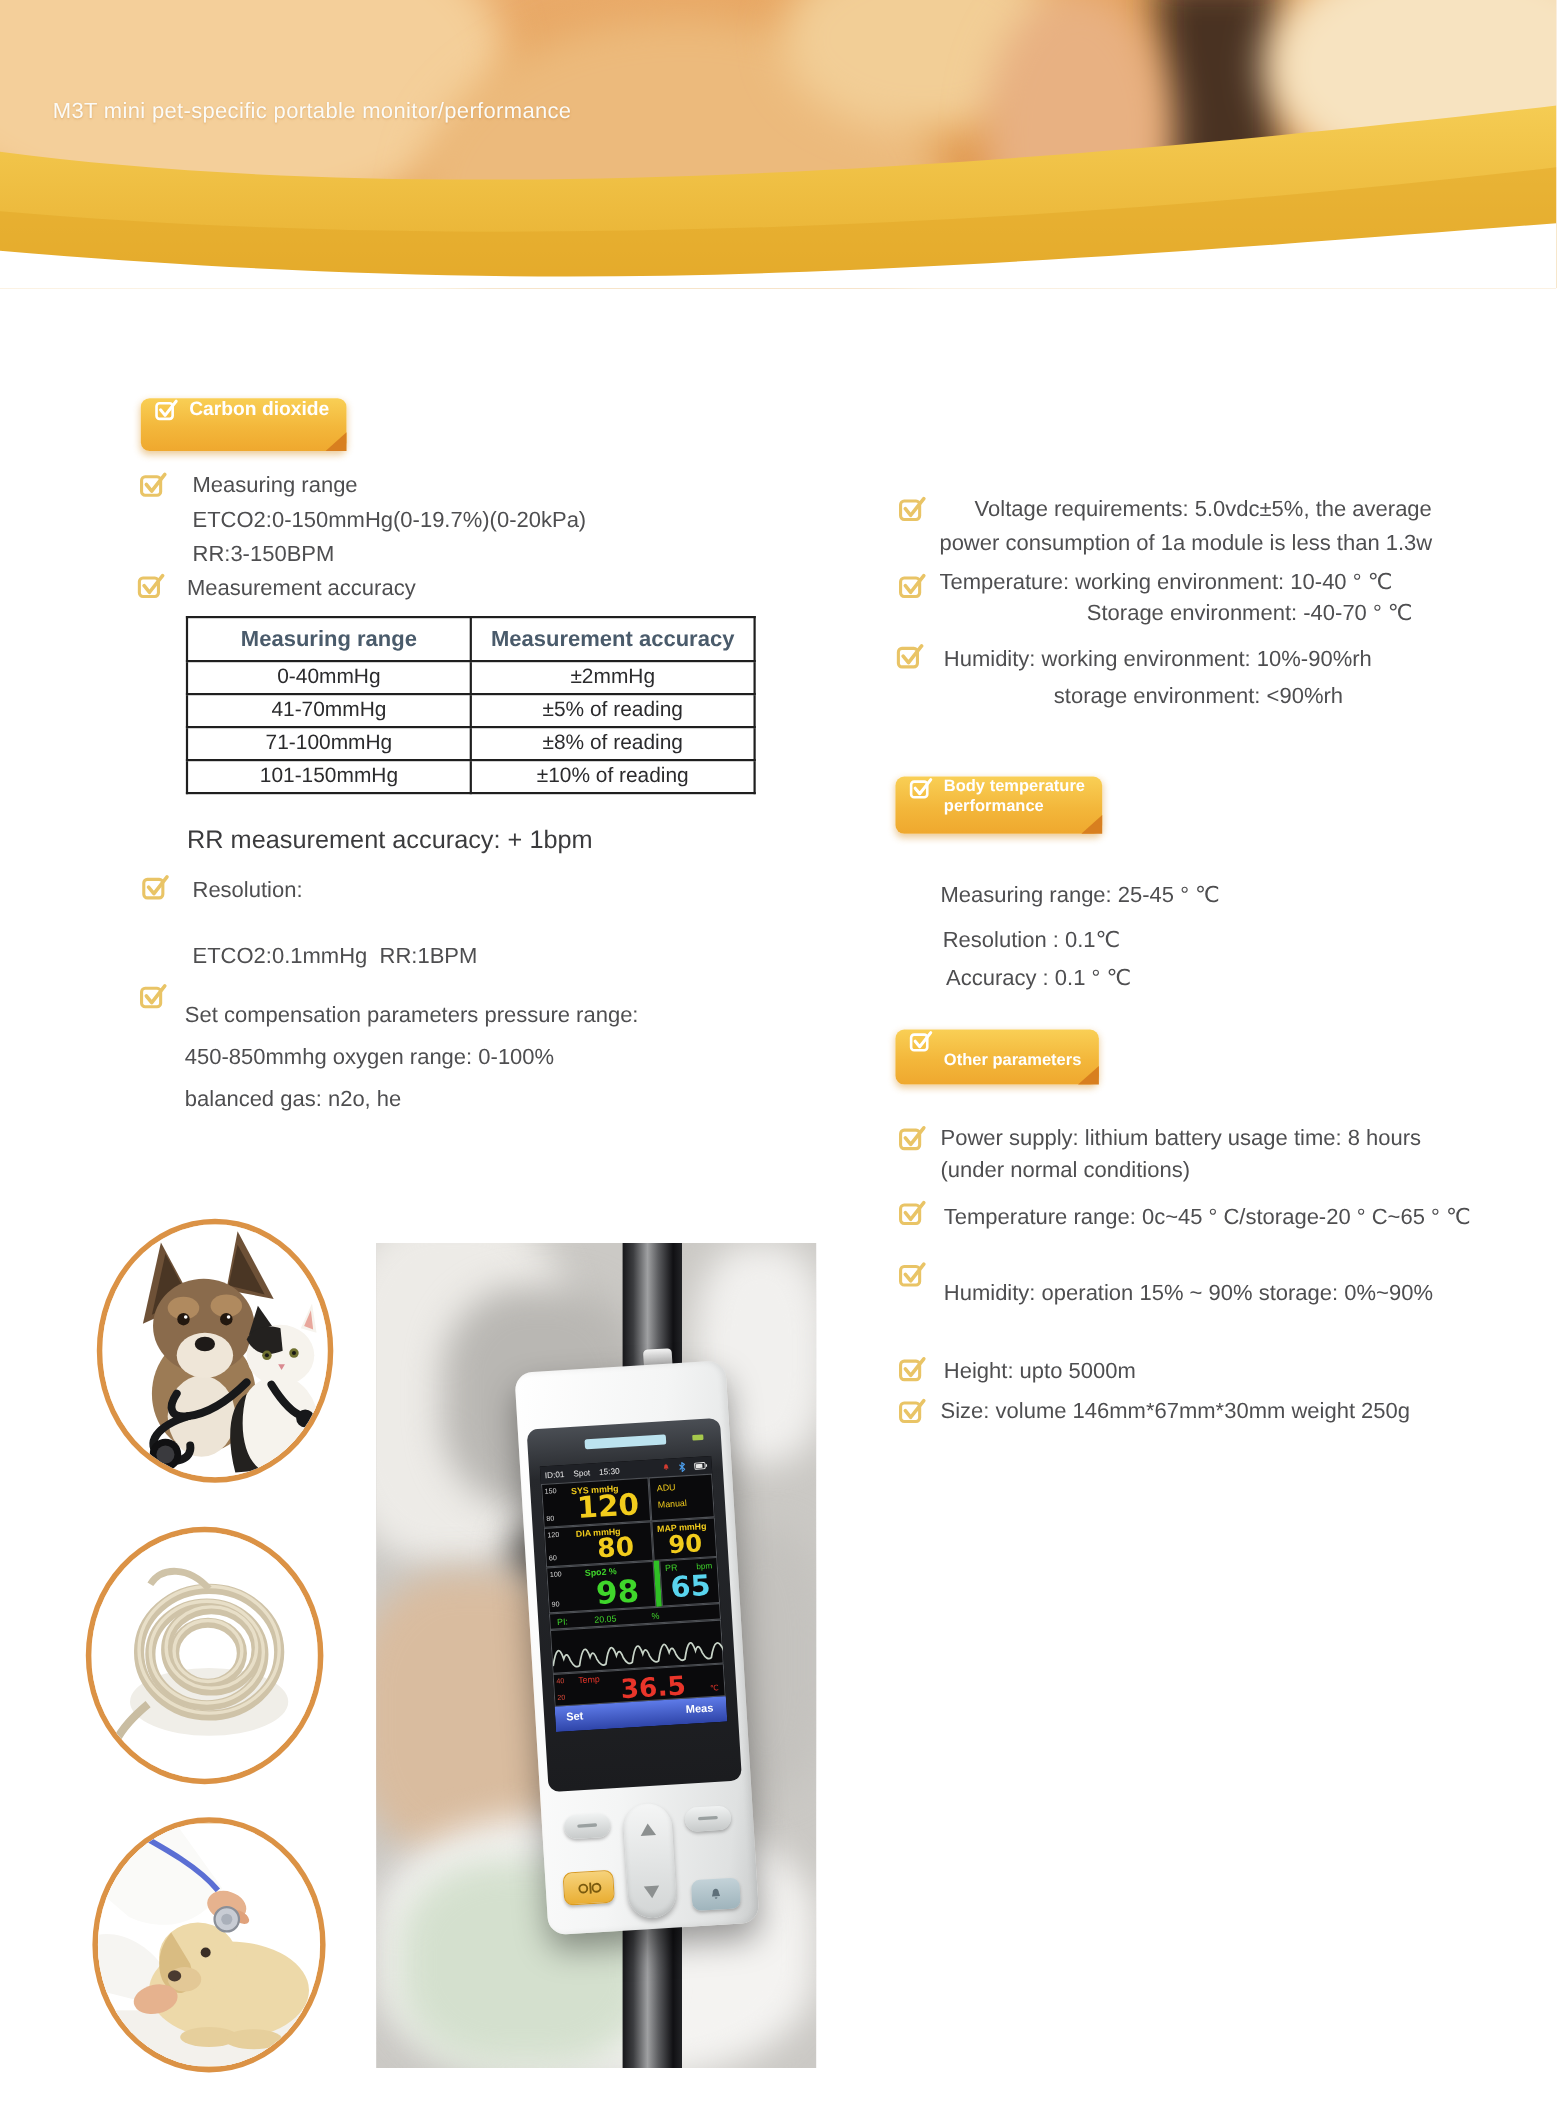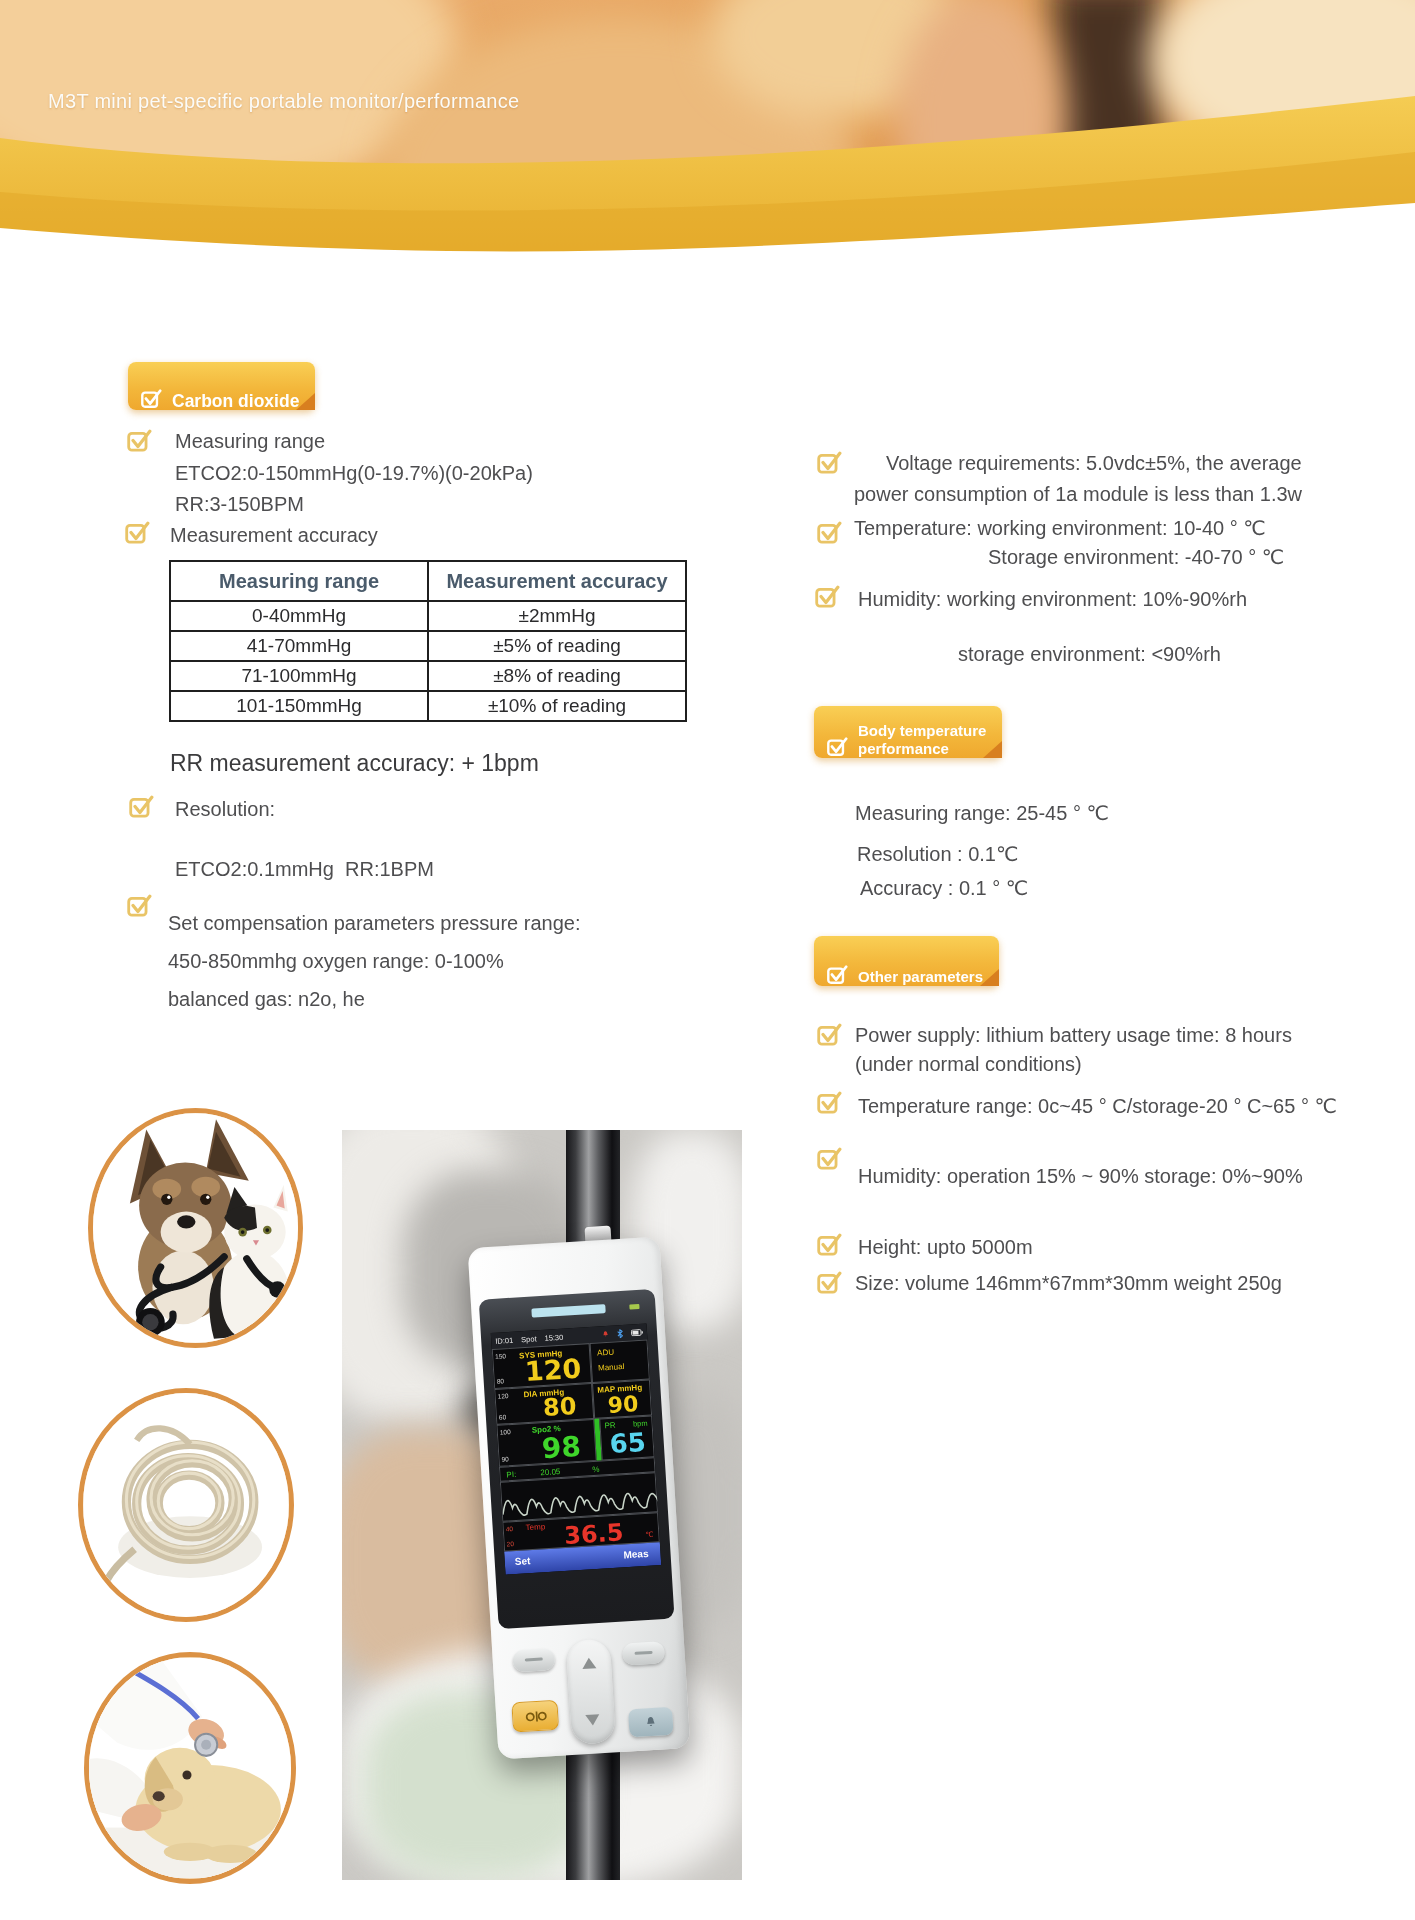--- a/index.html
+++ b/index.html
@@ -5,21 +5,21 @@
   html,body { margin:0; padding:0; background:#ffffff; }
   .page { position:relative; width:1415px; height:1920px; background:#ffffff; overflow:hidden;
           font-family:"Liberation Sans","DejaVu Sans",sans-serif; }
 
   
   .hero { position:absolute; left:0; top:0; width:1415px; height:262px; }
   .hero-title { position:absolute; left:48px; top:90px; font-size:20px; font-weight:500;
                 color:#fbfbf8; letter-spacing:.3px; white-space:nowrap; text-shadow:0 1px 2px rgba(180,110,30,.35); }
 
   
-  .badge { position:absolute; display:flex; align-items:flex-end; gap:10px; padding:0 16px 0 12px;
+  .badge { position:absolute; display:flex; align-items:flex-start; gap:10px; padding:0 16px 0 12px;
            background:linear-gradient(180deg,#f9cf55 0%,#f3b73b 55%,#efa82e 100%);
            border-radius:8px; box-shadow:0 3px 7px rgba(213,145,38,.45); }
   .badge .fold { position:absolute; right:0; bottom:0; width:0; height:0; border-style:solid;
                  border-width:0 0 17px 19px; border-color:transparent transparent #d87f1f transparent; }
   .badge-label { color:#ffffff; font-weight:700; line-height:18px; }
 
   
   .chk { position:absolute; width:26px; height:26px; color:#e9c466; }
   .chk svg { display:block; width:100%; height:100%; }
   .chk-inline { position:static; width:22px; height:22px; color:#ffffff; flex:none; }
@@ -213,21 +213,21 @@
   <div class="txt" style="left:854px; top:516px;">Temperature: working environment: 10-40 ° ℃</div>
   <div class="txt" style="left:988px; top:545px;">Storage environment: -40-70 ° ℃</div>
 
   <span class="chk" style="left:814px; top:584px;">
     <svg viewBox="0 0 24 24">
         <rect x="2.5" y="5" width="16" height="15.5" rx="3" fill="none" stroke="currentColor" stroke-width="2.6"></rect>
         <path d="M6.5 11.5 L11 17 L22 3" fill="none" stroke="currentColor" stroke-width="3" stroke-linecap="round" stroke-linejoin="round"></path>
       </svg>
   </span>
   <div class="txt" style="left:858px; top:588px;">Humidity: working environment: 10%-90%rh</div>
-  <div class="txt" style="left:958px; top:643px;text-align:center;">storage environment: &lt;90%rh</div>
+  <div class="txt" style="left:958px; top:622px;text-align:center;">storage environment: &lt;90%rh</div>
 
   <div class="badge" style="left:814px; top:706px; height:52px;">
     <span class="chk chk-inline">
       <svg viewBox="0 0 24 24">
           <rect x="2.5" y="5" width="16" height="15.5" rx="3" fill="none" stroke="currentColor" stroke-width="2.6"></rect>
           <path d="M6.5 11.5 L11 17 L22 3" fill="none" stroke="currentColor" stroke-width="3" stroke-linecap="round" stroke-linejoin="round"></path>
         </svg>
     </span>
     <span class="badge-label" style="font-size:15px;">
       <span style="display:block;">Body temperature</span>

